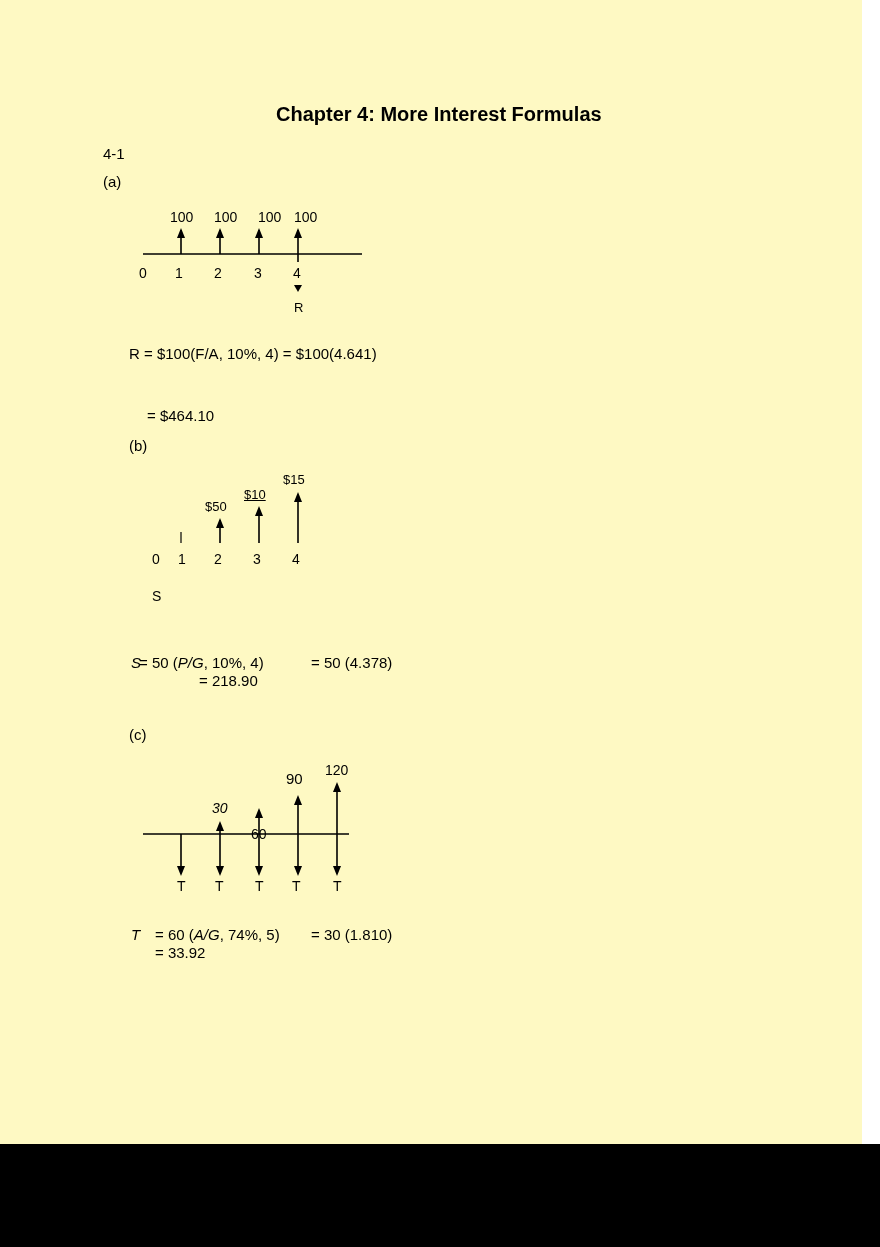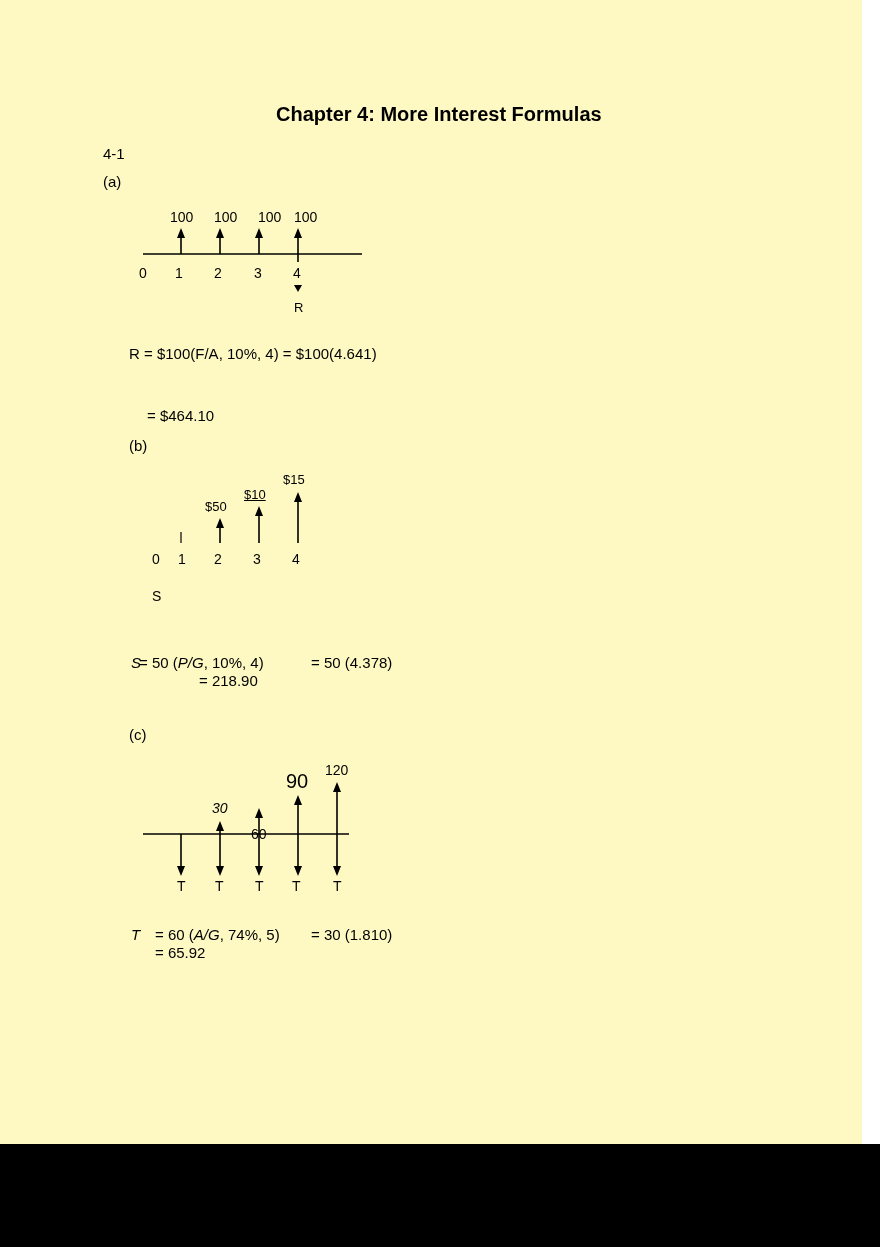--- a/index.html
+++ b/index.html
@@ -106,27 +106,27 @@
   <div class="abs t14" style="left:152px; top:588px;">S</div>
 
   <div class="abs t15 it" style="left:131px; top:654px;">S</div>
   <div class="abs t15" style="left:139px; top:654px;"><span>= 50 (</span><span class="it">P/G</span><span>, 10%, 4)</span></div>
   <div class="abs t15" style="left:311px; top:654px;">= 50 (4.378)</div>
   <div class="abs t15" style="left:155px; top:672px;margin-left:44px;">= 218.90</div>
 
   <div class="abs t15" style="left:129px; top:726px;">(c)</div>
   <div class="abs t14" style="left:212px; top:800px;font-style:italic;">30</div>
   <div class="abs t14" style="left:251px; top:789px;margin-top:37px;">60</div>
-  <div class="abs" style="left:286px; top:770px; font-size:20px;">90</div>
+  <div class="abs" style="left:286px; top:770px; font-size:15px;">90</div>
   <div class="abs t14" style="left:325px; top:762px;">120</div>
   <div class="abs t14" style="left:177px; top:878px;">T</div>
   <div class="abs t14" style="left:215px; top:878px;">T</div>
   <div class="abs t14" style="left:255px; top:878px;">T</div>
   <div class="abs t14" style="left:292px; top:878px;">T</div>
   <div class="abs t14" style="left:333px; top:878px;">T</div>
 
   <div class="abs t15 it" style="left:131px; top:926px;">T</div>
   <div class="abs t15" style="left:155px; top:926px;"><span>= 60 (</span><span class="it">A/G</span><span>, 74%, 5)</span></div>
   <div class="abs t15" style="left:311px; top:926px;">= 30 (1.810)</div>
-  <div class="abs t15" style="left:155px; top:944px;">= 65.92</div>
+  <div class="abs t15" style="left:155px; top:944px;">= 33.92</div>
 </div>
 
 <div class="blackband"></div>
 
 </body></html>

